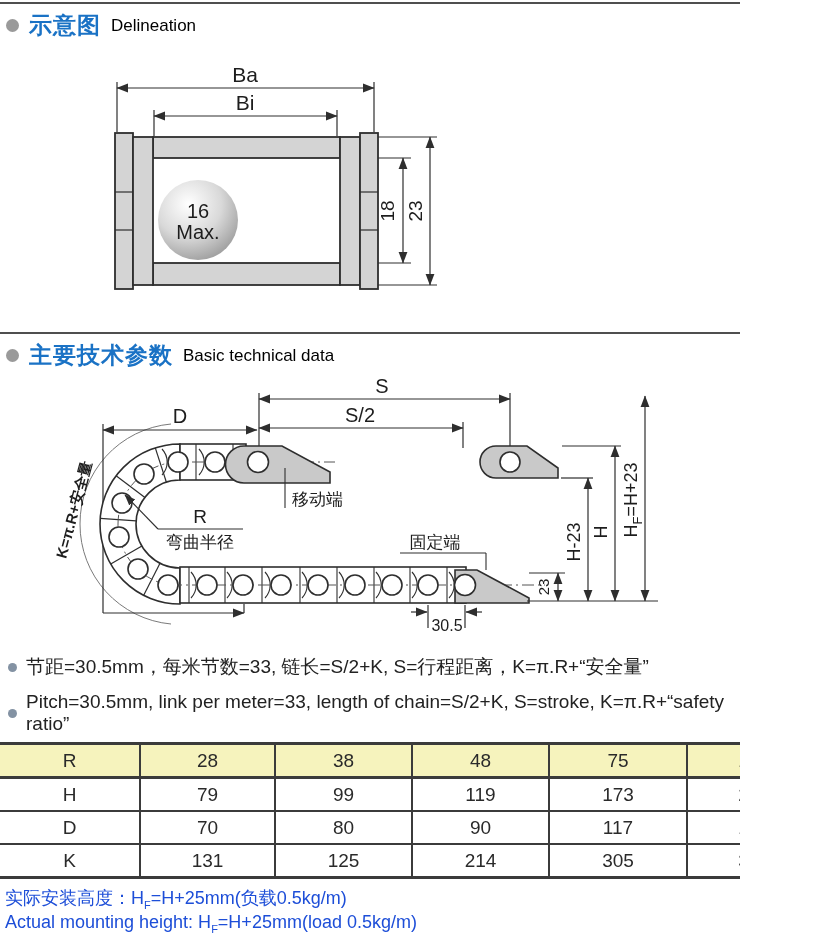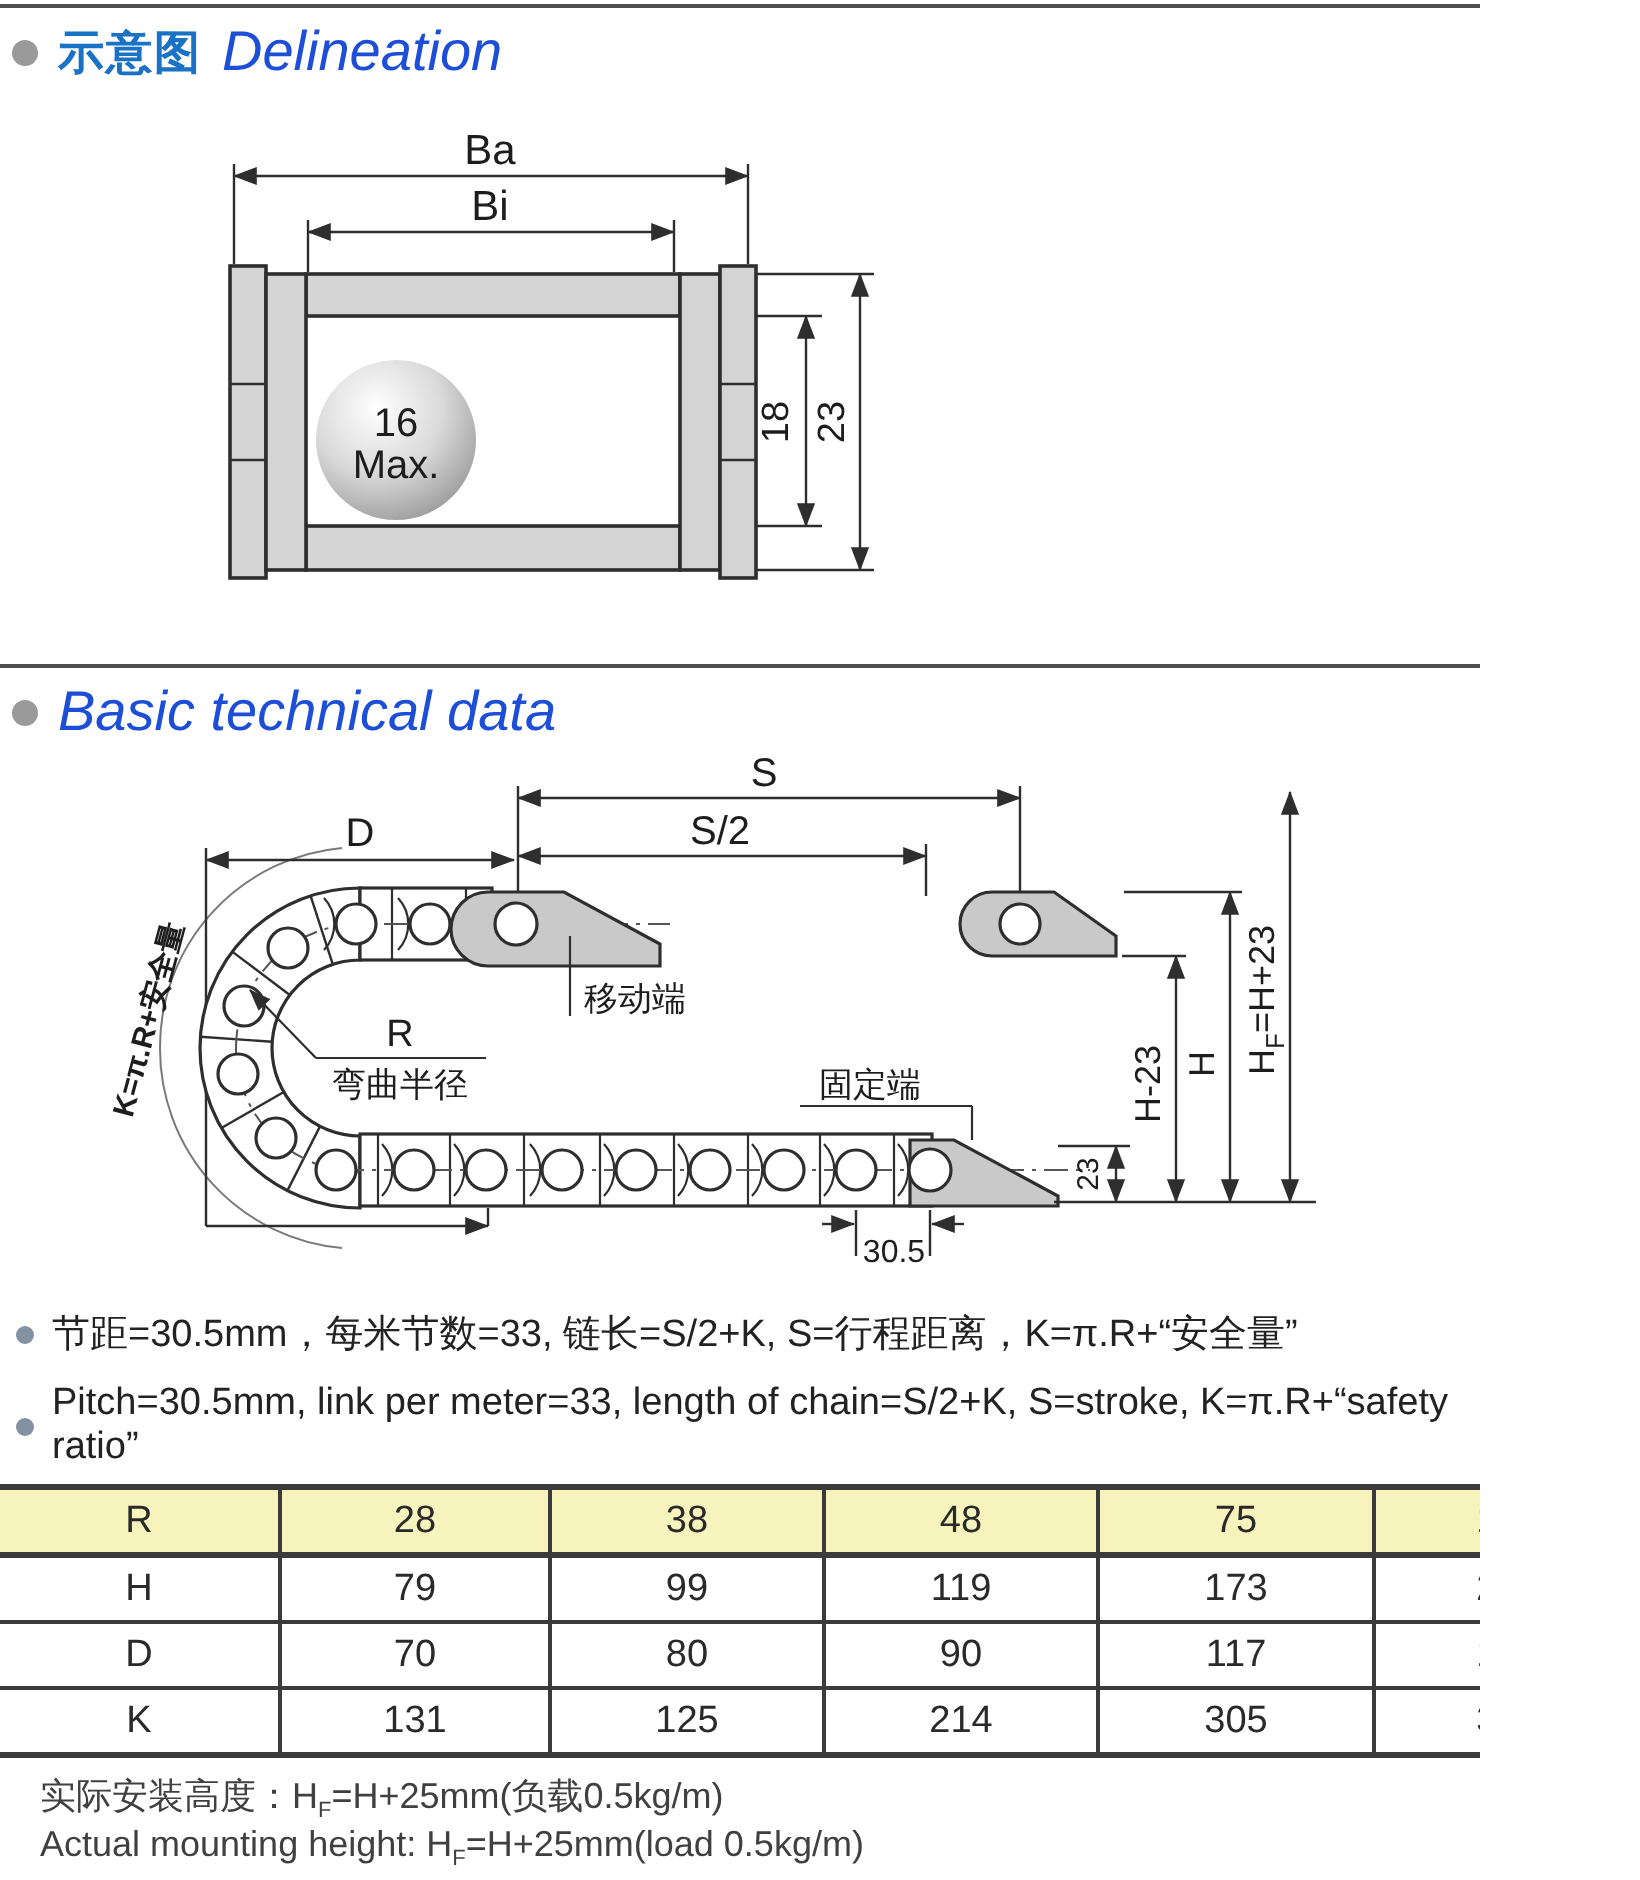--- a/index.html
+++ b/index.html
@@ -4,31 +4,31 @@
 <style>
   html,body{margin:0;padding:0;background:#ffffff;}
   #page{
     position:relative;width:740px;height:940px;background:#ffffff;overflow:hidden;
     font-family:"Liberation Sans","DejaVu Sans",sans-serif;color:#1d1d1d;
   }
   .rule{position:absolute;left:0;width:820px;background:#4f4f4f;}
   .sec-header{position:absolute;left:6px;display:flex;align-items:center;gap:10px;}
   .sec-bullet{width:13px;height:13px;border-radius:50%;background:#9a9a9a;flex:0 0 auto;}
   .sec-zh{font-size:23px;font-weight:bold;color:#1a72c5;letter-spacing:1px;}
-  .sec-en{font-size:28px;color:#1d4ed8;font-style:italic;}
+  .sec-en{font-size:17px;color:#000000;}
   svg text{font-family:"Liberation Sans","DejaVu Sans",sans-serif;fill:#1d1d1d;}
   .note{position:absolute;left:8px;display:flex;align-items:center;gap:9px;font-size:19px;color:#222;}
   .note-dot{width:9px;height:9px;border-radius:50%;background:#8392a3;flex:0 0 auto;margin-top:1px;}
   table.spec{position:absolute;top:742px;left:0;width:820px;border-collapse:collapse;table-layout:fixed;}
   table.spec td{border:2px solid #3b3b3b;text-align:center;font-size:19px;color:#2a2a2a;height:31px;padding:0;}
   table.spec td:first-child{border-left:none;}
   table.spec td:last-child{border-right:none;}
   table.spec tr.head td{background:#f6f3bd;border-top:3px solid #3b3b3b;border-bottom:3px solid #3b3b3b;}
   table.spec tr:last-child td{border-bottom:3px solid #3b3b3b;}
-  .footer-line{position:absolute;left:20px;font-size:18px;color:#404040;}
+  .footer-line{position:absolute;left:5px;font-size:18px;color:#1d4ed8;}
   .footer-line sub{font-size:11px;}
 </style>
 </head>
 <body>
 
 <div id="page">
 
   <div class="rule" style="top:2px;height:2px;"></div>
 
   <div class="sec-header" style="top:10px;">
@@ -94,20 +94,21 @@
       <line x1="293" y1="227" x2="352" y2="227"></line>
       <line x1="345" y1="79" x2="345" y2="227" marker-start="url(#m1)" marker-end="url(#m1)"></line>
     </g>
     <text x="337" y="153" text-anchor="middle" font-size="19" transform="rotate(-90 337 153)">23</text>
   </svg>
 
   <div class="rule" style="top:332px;height:2px;"></div>
 
   <div class="sec-header" style="top:340px;">
     <span class="sec-bullet"></span>
+    <span class="sec-zh">主要技术参数</span>
     <span class="sec-en">Basic technical data</span>
   </div>
 
   <svg style="position:absolute;left:30px;top:372px;" width="650" height="268" viewBox="0 0 650 268">
     <defs>
       <marker id="m2" viewBox="0 0 10 10" refX="9.5" refY="5" markerWidth="10" markerHeight="10" orient="auto-start-reverse">
         <path d="M0 1.2 L10 5 L0 8.8 Z" fill="#2e2e2e"></path>
       </marker>
     </defs>
 

